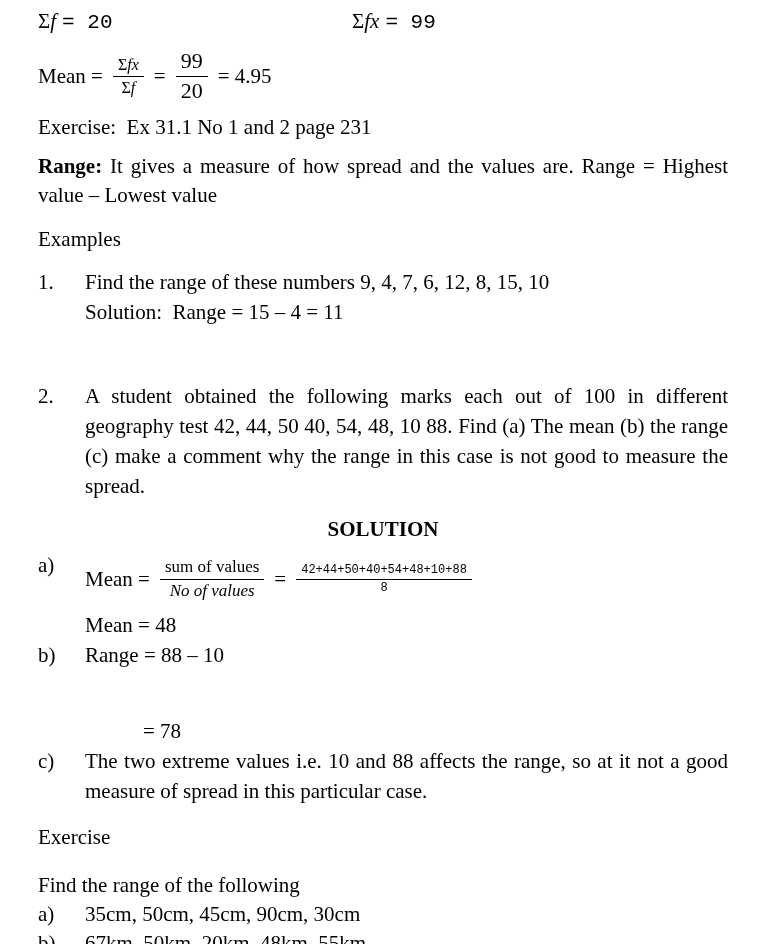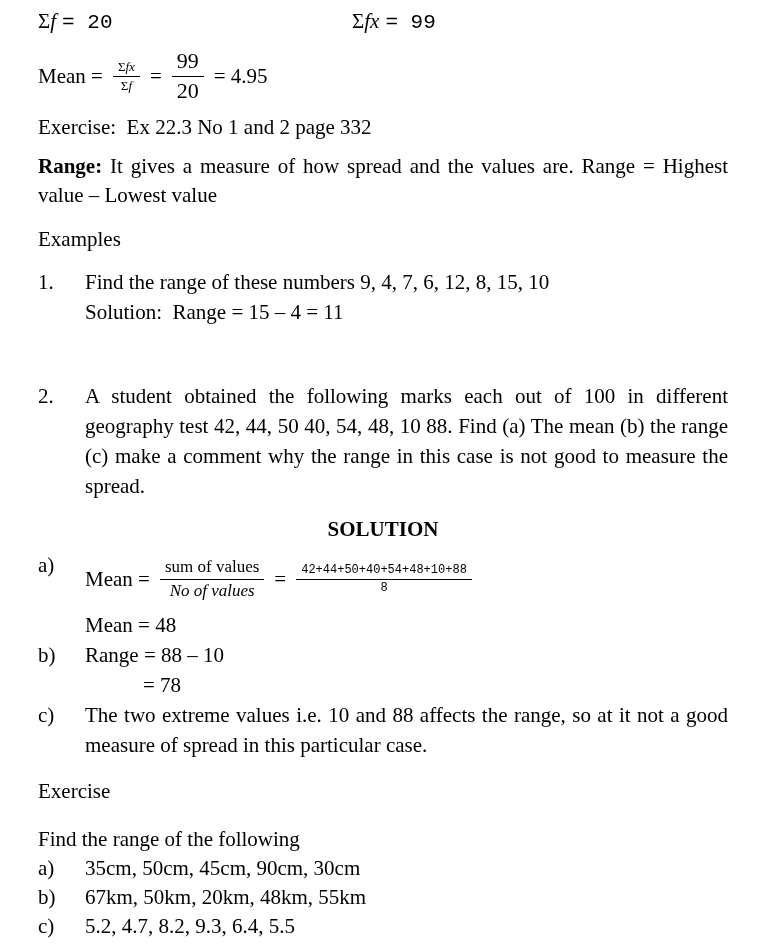--- a/index.html
+++ b/index.html
@@ -15,21 +15,21 @@
   .sums-row{display:flex;line-height:30px;margin-bottom:10px;}
   .sum-left{width:314px;flex-shrink:0;}
   .mv{font-style:italic;font-family:"Liberation Serif", serif;}
   .eq-rest{margin-left:6px;font-family:Liberation Mono, monospace;}
 
   
   .eqrow{display:flex;align-items:center;gap:10px;margin-bottom:8px;min-height:56px;}
   .frac{display:inline-flex;flex-direction:column;align-items:center;text-align:center;line-height:1.2;}
   .frac .num{display:block;border-bottom:1.6px solid #000;padding:0 5px 1px 5px;}
   .frac .den{display:block;padding-top:1px;}
-  .frac.sym{font-size:13px;}
+  .frac.sym{font-size:16px;}
   .frac.numeric{font-size:22px;}
   .frac.words{font-size:17px;}
   .frac.words .den{font-style:italic;}
   .frac.mono{font-family:Liberation Mono, monospace;font-size:12px;}
 
   p{margin:0 0 17px 0;line-height:29px;}
   .pre{white-space:pre-wrap;}
   .just{text-align:justify;}
   .bold{font-weight:bold;}
   .center{text-align:center;}
@@ -43,21 +43,21 @@
   .exercise-ref{margin-top:2px;margin-bottom:10px;line-height:30px;}
   .range-def{margin-bottom:15px;}
   .examples-heading{margin-bottom:13px;}
   .example1{margin-bottom:54px;}
   .example2{margin-bottom:13px;}
   .example2 .li-body{text-align:justify;}
   .solution-heading{margin-bottom:6px;line-height:30px;}
   .part-a-block{margin-bottom:0;}
   .part-a-eq{min-height:58px;margin-bottom:2px;}
   .part-a-result{line-height:30px;}
-  .part-b .line2{margin-left:58px;}
+  .part-b .line2{margin-left:58px;margin-top:46px;}
   .part-c .li-body{text-align:justify;}
   .part-c{margin-bottom:16px;}
   .exercise2-heading{margin-bottom:18px;line-height:30px;}
   .exercise-prompt{margin-bottom:0;line-height:30px;}
 </style>
 </head>
 <body>
 
 <div class="page">
 
@@ -73,21 +73,21 @@
       <span class="den"><span>Σ</span><span class="mv">f</span></span>
     </span>
     <span>=</span>
     <span class="frac numeric">
       <span class="num">99</span>
       <span class="den">20</span>
     </span>
     <span>= 4.95</span>
   </div>
 
-  <p class="exercise-ref pre">Exercise:  Ex 22.3 No 1 and 2 page 332</p>
+  <p class="exercise-ref pre">Exercise:  Ex 31.1 No 1 and 2 page 231</p>
 
   <p class="range-def just"><b class="bold">Range:</b> <span>It gives a measure of how spread and the values are.  Range = Highest value – Lowest value</span></p>
 
   <p class="examples-heading">Examples</p>
 
   <div class="li example1">
     <span class="li-label">1.</span>
     <span class="li-body">
       <span class="pre">Find the range of these numbers 9, 4, 7, 6, 12, 8, 15, 10</span><br>
       <span class="pre">Solution:  Range = 15 – 4 = 11</span>

